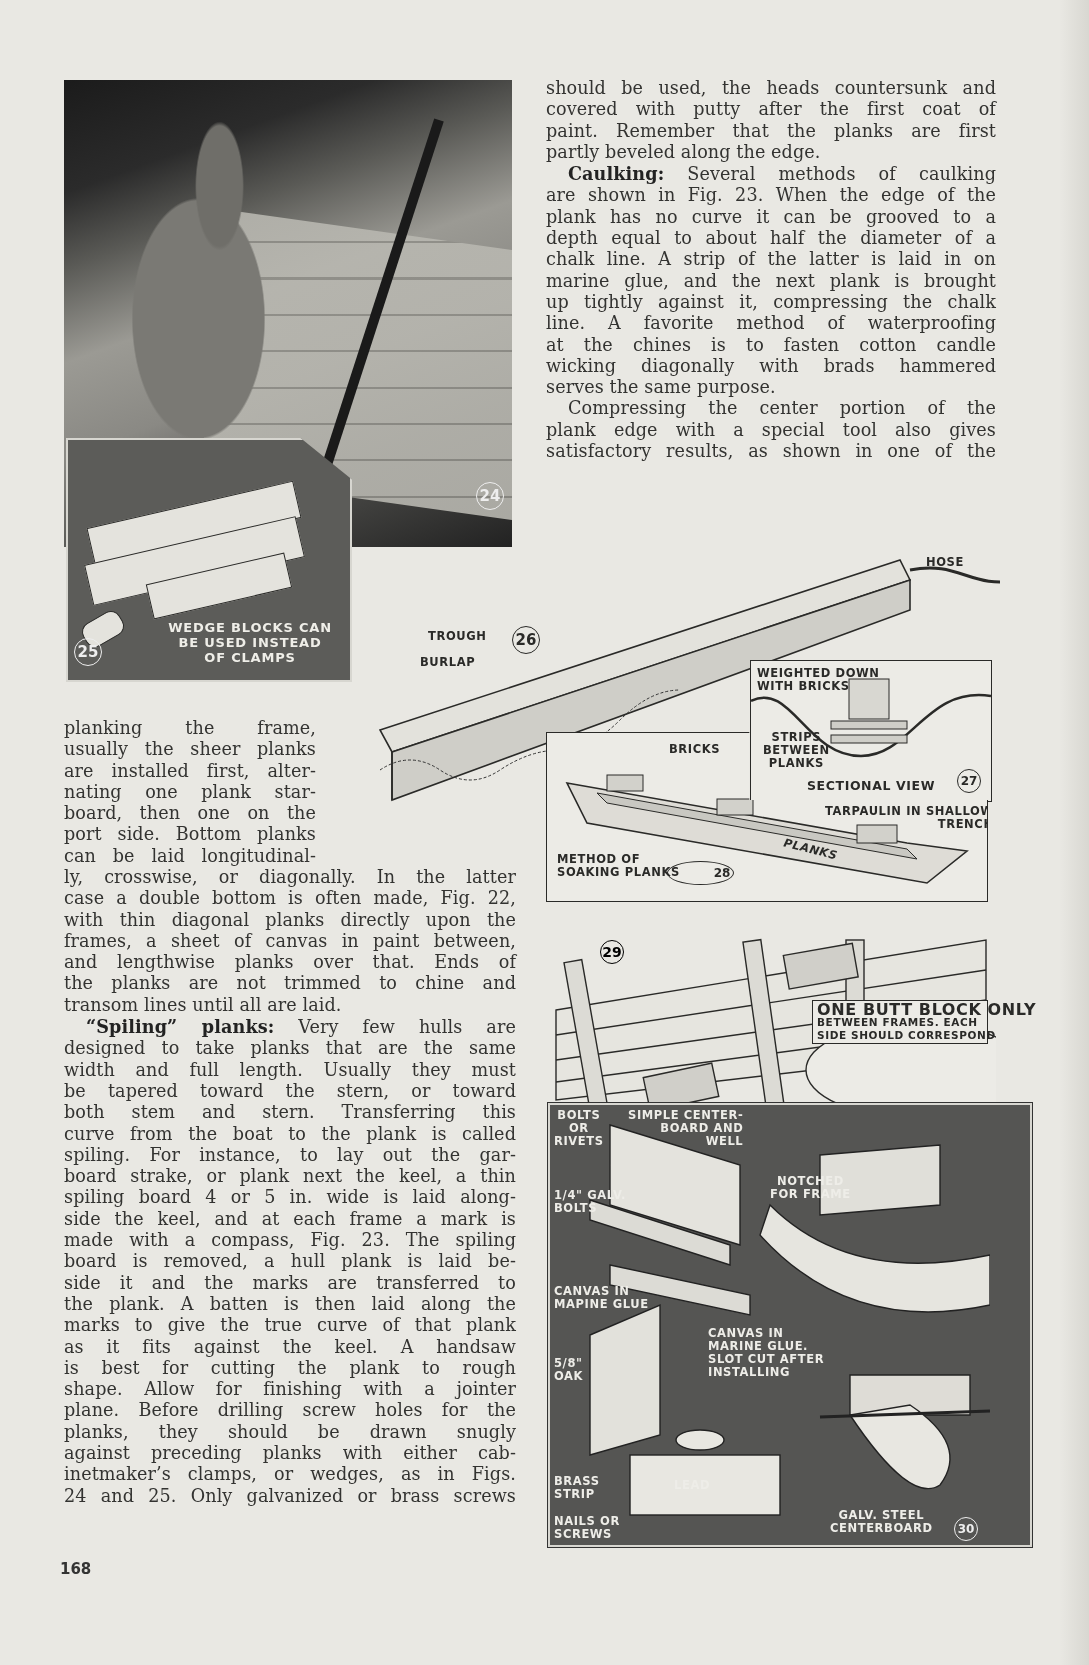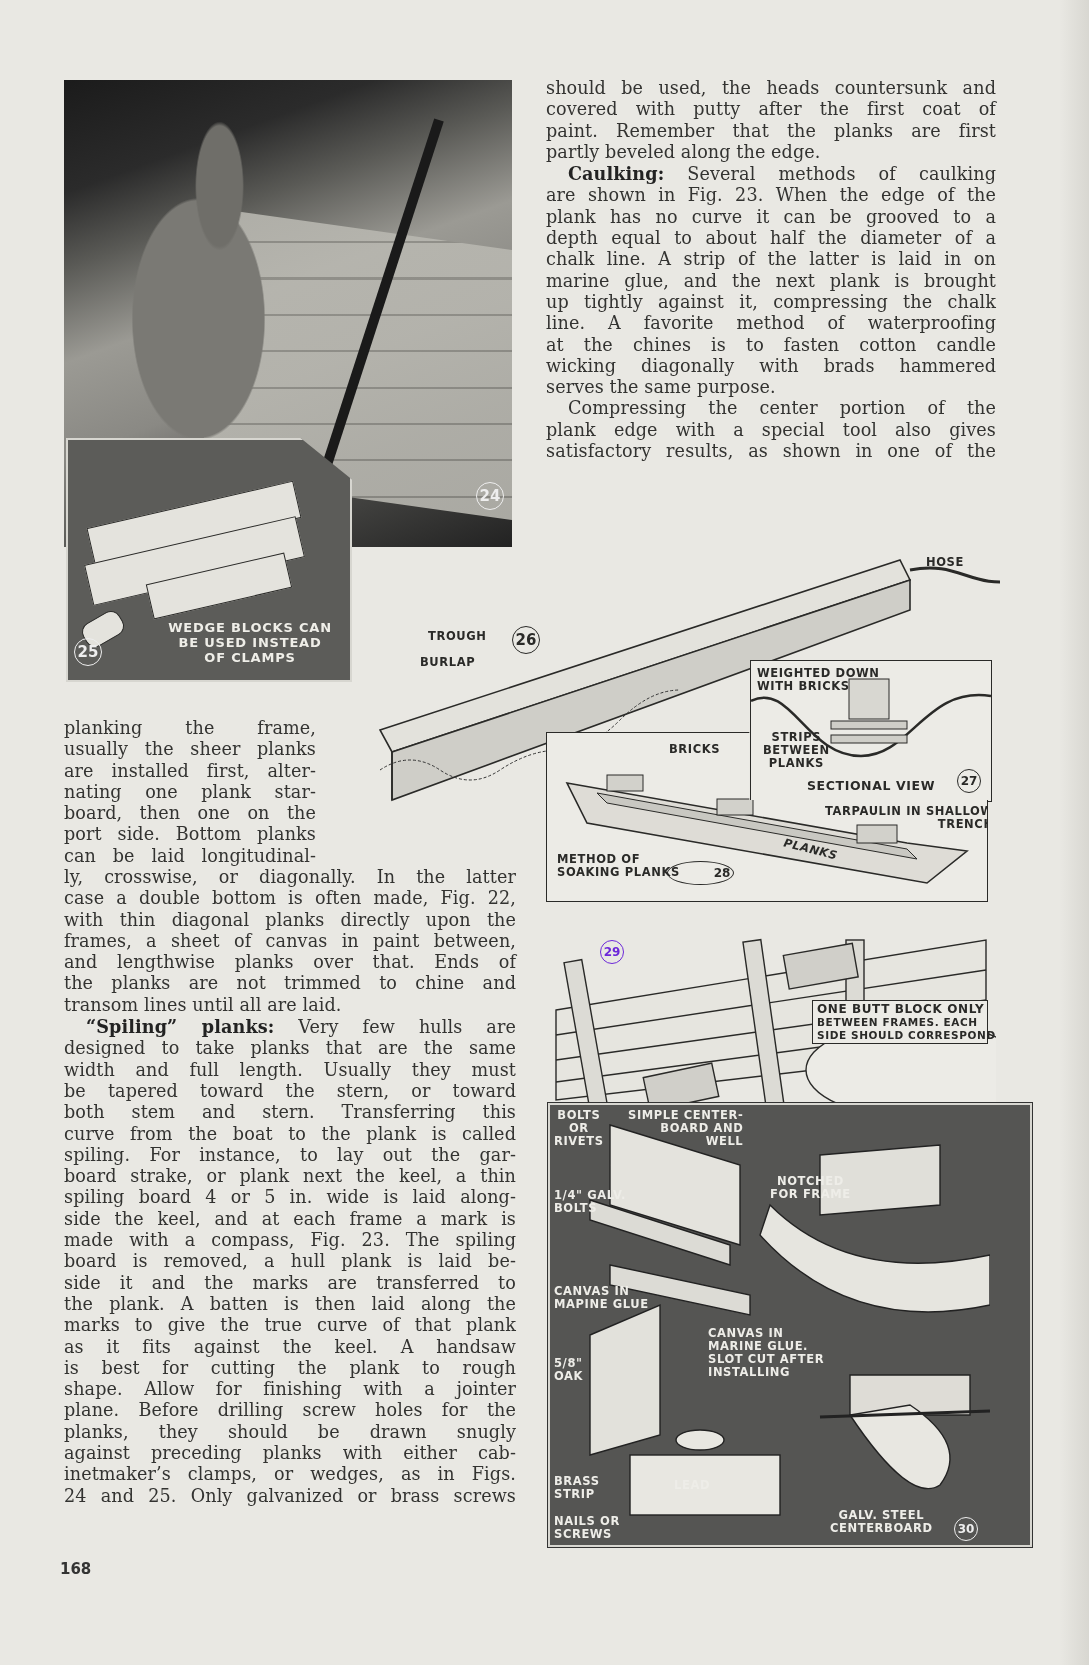--- a/index.html
+++ b/index.html
@@ -198,23 +198,23 @@
     <line x1="10" y1="140" x2="440" y2="80"></line>
     <line x1="10" y1="162" x2="440" y2="105"></line>
     <rect x="30" y="40" width="18" height="150" fill="#dcdbd5" transform="rotate(-10 40 110)"></rect>
     <rect x="208" y="20" width="18" height="170" fill="#dcdbd5" transform="rotate(-8 218 100)"></rect>
     <rect x="300" y="20" width="18" height="120" fill="#dcdbd5"></rect>
     <rect x="240" y="30" width="70" height="34" fill="#d0cfc9" transform="rotate(-10 270 48)"></rect>
     <rect x="100" y="150" width="70" height="34" fill="#d0cfc9" transform="rotate(-12 135 167)"></rect>
     <ellipse cx="370" cy="150" rx="110" ry="48" fill="#ecebe6"></ellipse>
   </g>
 </svg>
-<div class="fig-num" style="left:600px;top:940px;color:#6d28d9;width:22px;height:22px;line-height:22px;font-size:12px;">29</div>
+<div class="fig-num" style="left:600px;top:940px;color:#000000;width:22px;height:22px;line-height:22px;font-size:14px;">29</div>
 <div class="box" style="left:812px;top:1000px;width:176px;height:44px;padding:2px 4px;box-sizing:border-box;">
-  <div class="lbl" style="position:static;font-size:12px;line-height:13px;">ONE BUTT BLOCK ONLY</div>
+  <div class="lbl" style="position:static;font-size:16px;line-height:13px;">ONE BUTT BLOCK ONLY</div>
   <div class="lbl" style="position:static;font-size:10.5px;line-height:13px;">BETWEEN FRAMES. EACH</div>
   <div class="lbl" style="position:static;font-size:10.5px;line-height:13px;">SIDE SHOULD CORRESPOND</div>
 </div>
 <div class="lbl" style="left:754px;top:1135px;">BEVELED JOINT</div>
 <div class="lbl" style="left:796px;top:1152px;text-align:center;">
   <div>PLANED TO CURVE</div>
   <div>OF SIDE</div>
 </div>
 
 <div class="panel30">

